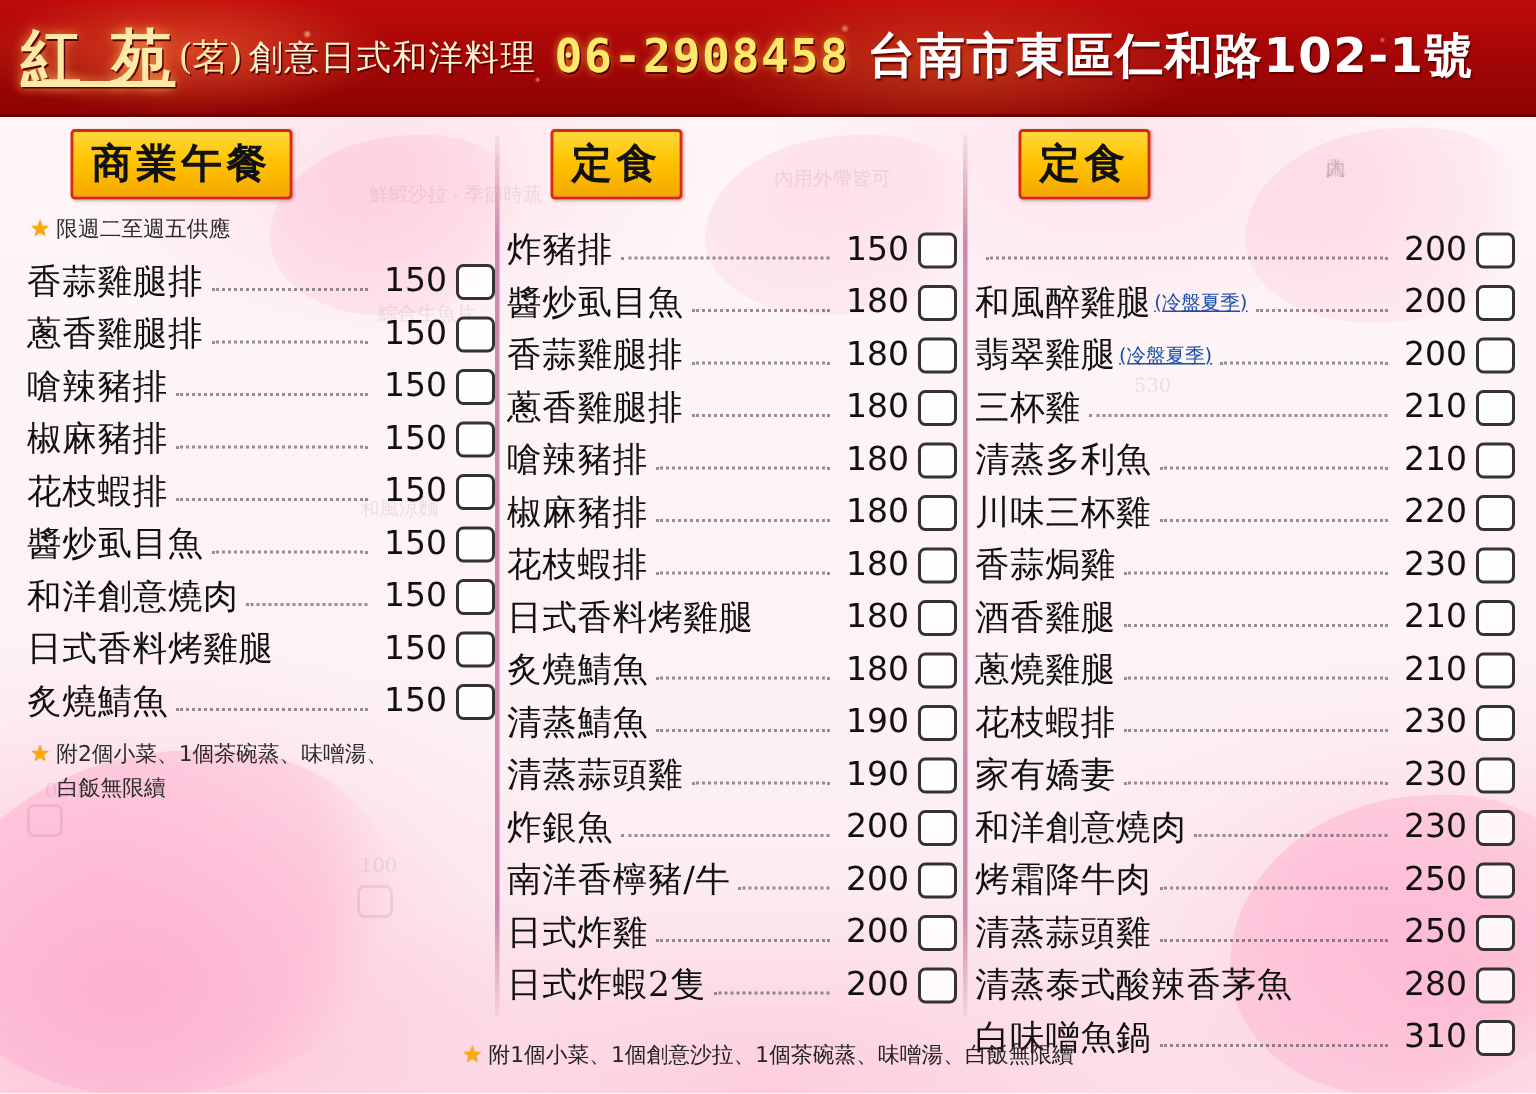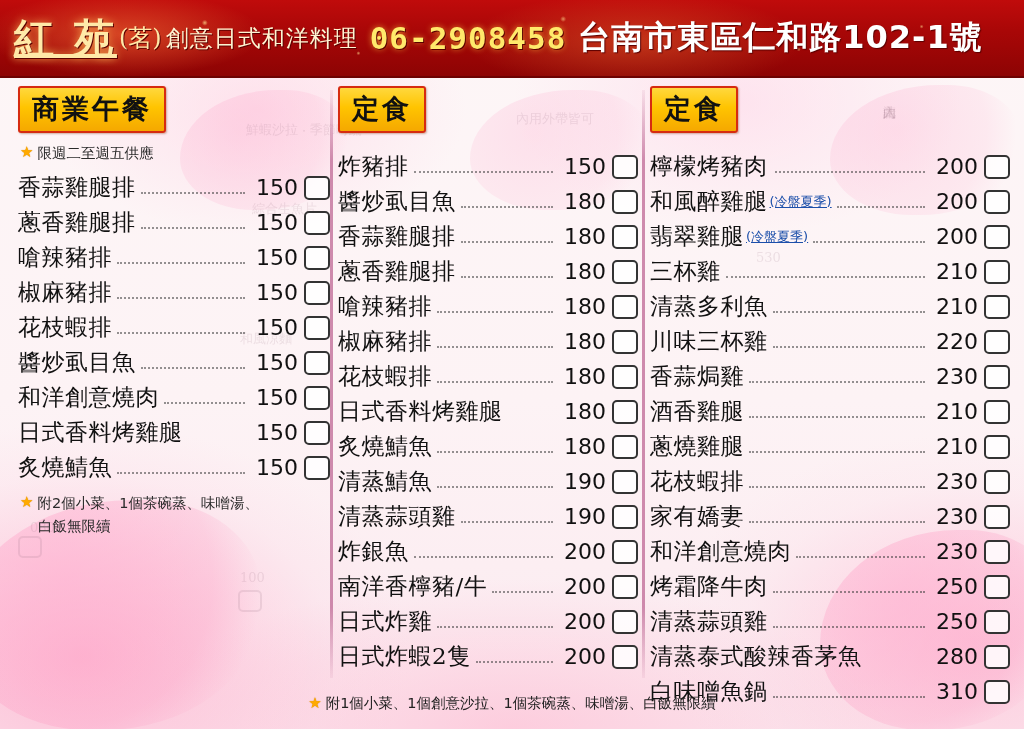--- a/index.html
+++ b/index.html
@@ -113,20 +113,21 @@
   
   .sec-head {
     display: inline-block;
     position: relative;
     padding: 3px 12px 4px 12px;
     margin-bottom: 6px;
     background: linear-gradient(180deg,#ffd83d 0%, #ffc400 45%, #f5a800 100%);
     border: 2px solid #d62b10;
     border-radius: 3px;
     box-shadow: 1px 1px 2px rgba(120,40,0,0.35);
+    margin-left: 29px;
   }
   .sec-head span {
     font-family: "DejaVu Serif", "Liberation Serif", serif;
     font-weight: bold;
     font-size: 27px;
     color: #111;
     letter-spacing: 3px;
   }
 
   
@@ -435,21 +436,20 @@
     </div>
   </div>
 
   <div class="col" id="col3">
     <div class="sec-head">
       <span>定食</span>
     </div>
 
     <div class="items" style="margin-top:10px;">
       <div class="row">
-        <span class="nm">檸檬烤豬肉</span>
         <span class="sm"></span>
         <span class="lead"></span>
         <span class="pr">200</span>
         <span class="box"></span>
       </div>
       <div class="row">
         <span class="nm">和風醉雞腿</span>
         <span class="sm">(冷盤夏季)</span>
         <span class="lead"></span>
         <span class="pr">200</span>

